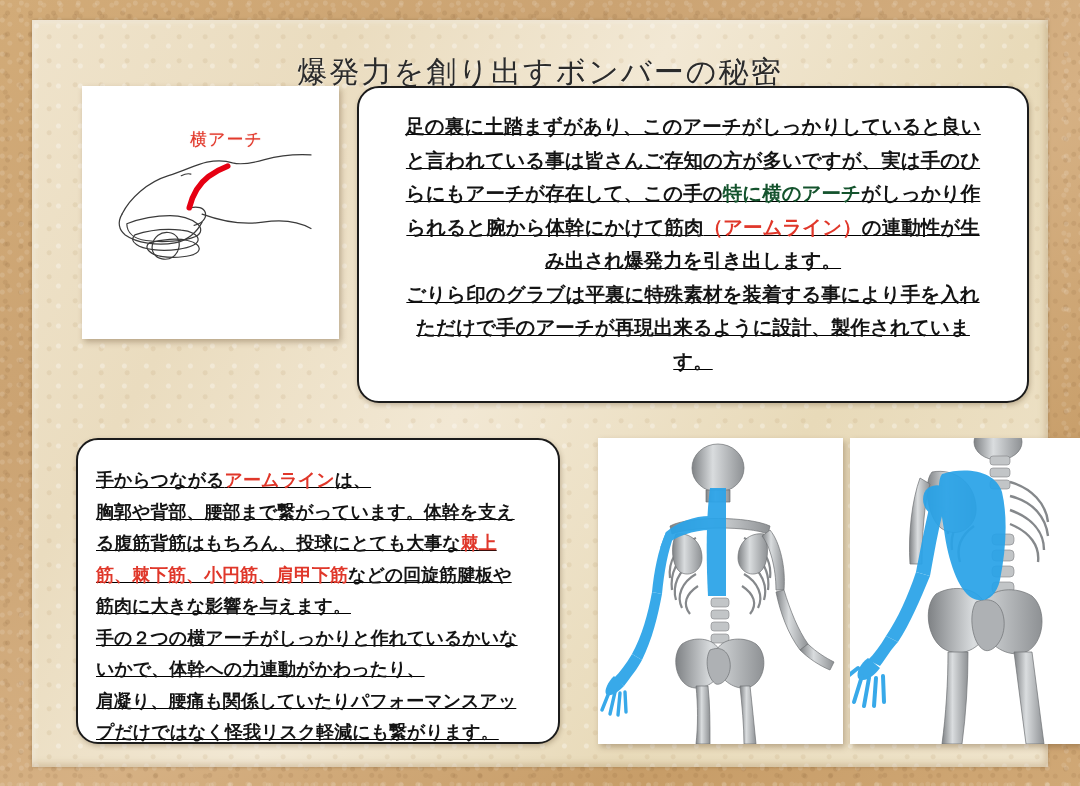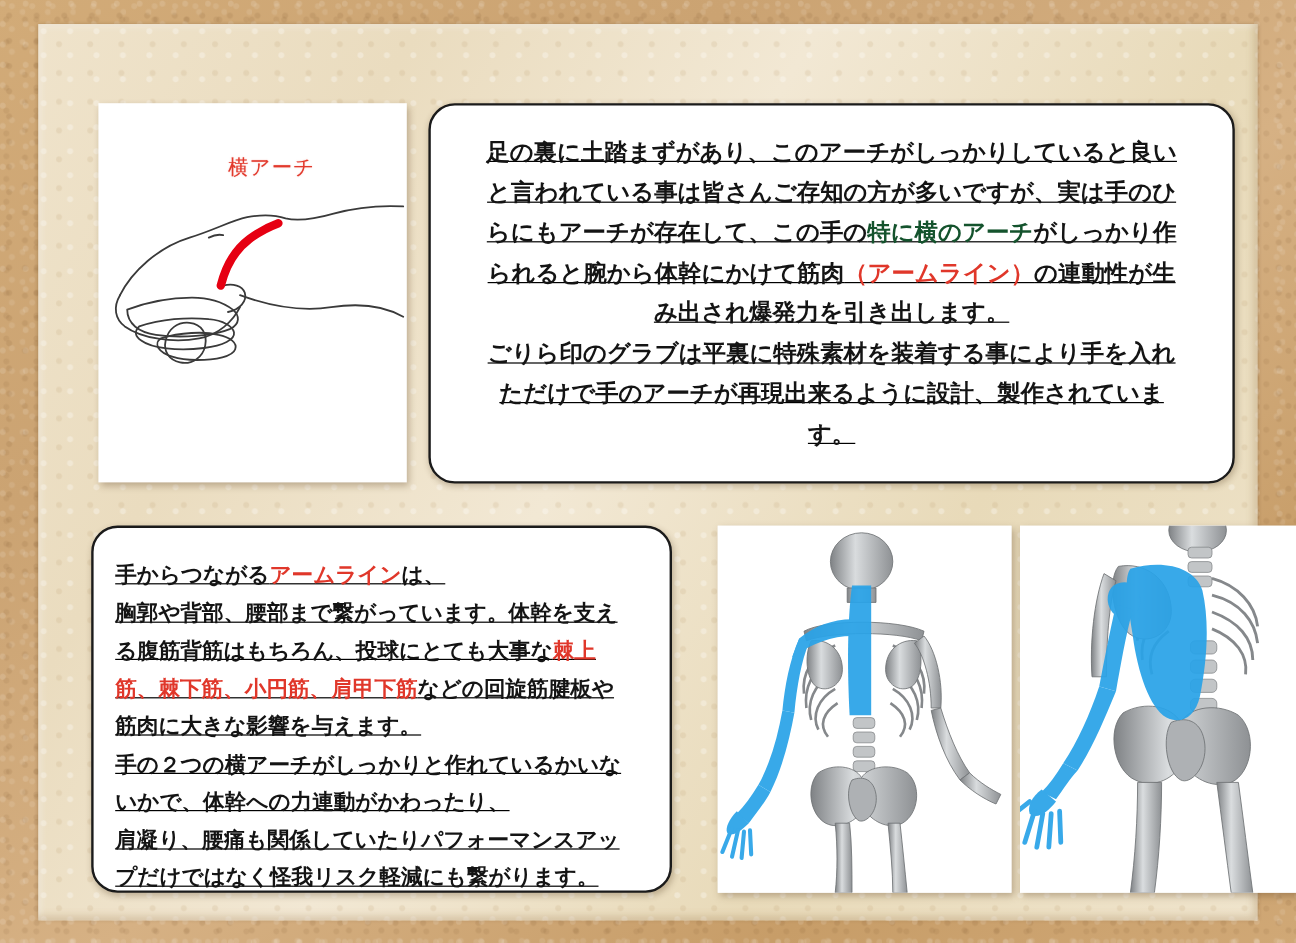--- a/index.html
+++ b/index.html
@@ -42,21 +42,21 @@
   .title{
     position:absolute;left:0;top:32px;width:1016px;text-align:center;
     font-family:"DejaVu Sans","Liberation Sans",sans-serif;
     font-size:30px;letter-spacing:2px;color:#2b2b2b;font-weight:400;
     text-shadow:0 1px 0 rgba(255,255,255,.5);
     white-space:nowrap;
   }
 
   
   .hand-card{
-    position:absolute;left:50px;top:66px;width:257px;height:316px;
+    position:absolute;left:50px;top:66px;width:257px;height:253px;
     background:#fff;box-shadow:2px 3px 6px rgba(90,60,30,.35);text-align:center;
   }
   .hand-card svg{display:block;width:100%;height:100%;}
   .arch-label{
     position:absolute;left:108px;top:42px;
     color:#e2392c;font-size:17px;letter-spacing:1px;
     font-family:"DejaVu Sans","Liberation Sans",sans-serif;
     text-shadow:0 0 1px rgba(226,57,44,.5);
   }
 
@@ -87,20 +87,21 @@
   .skel-left{left:566px;}
   .skel-right{left:818px;}
   .skel svg{display:block;width:100%;height:100%;}
 </style>
 </head>
 <body>
 
 <div class="stage">
   <div class="sheet">
 
+    <div class="title">爆発力を創り出すボンバーの秘密</div>
 
     <div class="hand-card">
       <svg viewBox="0 0 257 316" xmlns="http://www.w3.org/2000/svg">
         <g fill="none" stroke="#3a3a3a" stroke-width="1.5" stroke-linecap="round" stroke-linejoin="round">
 
           <path d="M18,160 C28,140 50,120 76,112 C96,106 110,98 124,95 C140,92 150,94 156,96
                    C168,99 182,96 196,92 C214,87 236,85 254,86"></path>
 
           <path d="M92,112 C96,110 100,109 104,110"></path>
 

